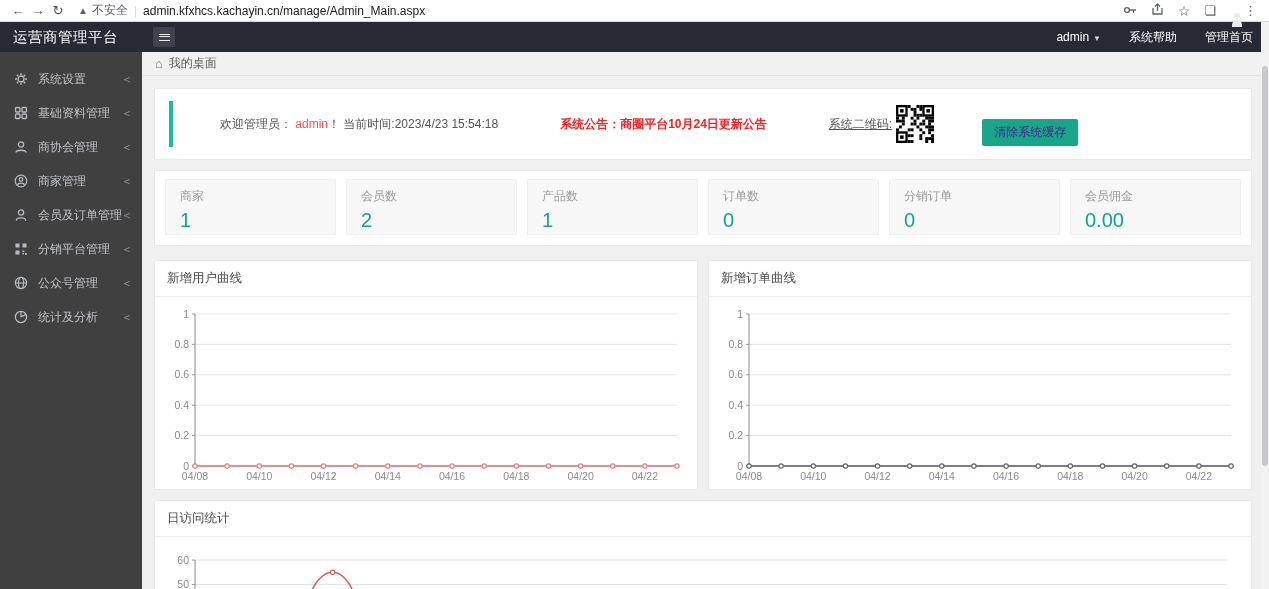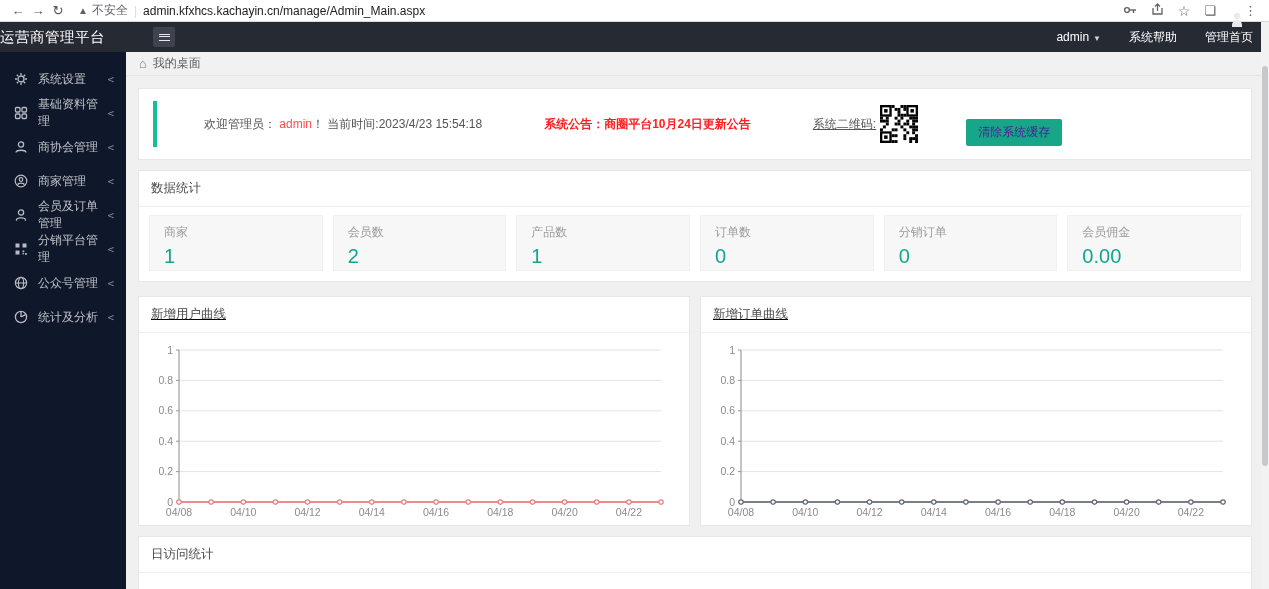--- a/index.html
+++ b/index.html
@@ -16,33 +16,33 @@
   .addr-sep { color: #dadce0; margin-right: 6px; }
   .url { color: #202124; font-size: 12px; }
   .chrome-right { display: flex; align-items: center; gap: 14px; margin-right: 4px; }
   .chrome-right .ic { color: #5f6368; font-size: 12px; line-height: 1; cursor: pointer; }
   .avatar-dot { width: 14px; height: 14px; border-radius: 50%; background: #5f6368; position: relative; overflow: hidden; }
   .avatar-dot:before { content:""; position:absolute; left:4px; top:2.5px; width:6px; height:6px; border-radius:50%; background:#e8eaed; }
   .avatar-dot:after { content:""; position:absolute; left:2px; top:9px; width:10px; height:7px; border-radius:5px 5px 0 0; background:#e8eaed; }
 
   
   .app-header { height: 30px; background: #262a33; display: flex; align-items: center; color: #fff; }
-  .brand { width: 150px; padding-left: 0; font-size: 14.5px; letter-spacing: 0.5px; }
+  .brand { width: 150px; padding-left: 13px; font-size: 14.5px; letter-spacing: 0.5px; }
   .hamburger { width: 22px; height: 20px; background: #3e434d; border-radius: 2px; margin-left: 3px;
     display: flex; align-items: center; justify-content: center; cursor: pointer; }
   .hamburger span { display:block; width: 11px; height: 7px; border-top: 1.5px solid #e8e8e8;
     border-bottom: 1.5px solid #e8e8e8; position: relative; }
   .hamburger span:after { content:""; position:absolute; left:0; top:1.2px; width:11px; height:1.5px; background:#e8e8e8; }
   .header-right { margin-left: auto; display: flex; align-items: center; gap: 28px; padding-right: 16px; font-size: 12px; }
   .header-link { cursor: pointer; color: #fff; }
   .caret { font-size: 8px; margin-left: 4px; color: #cfd2d6; }
 
   
   .layout { display: flex; height: 537px; }
-  .sidebar { width: 126px; background: #0f172a; flex-shrink: 0; padding-top: 10px; }
+  .sidebar { width: 142px; background: #404040; flex-shrink: 0; padding-top: 10px; }
   .side-item { height: 34px; display: flex; align-items: center; padding: 0 12px 0 14px;
     color: #bfc2c7; font-size: 12px; cursor: pointer; }
   .side-item svg { flex-shrink: 0; }
   .side-label { margin-left: 10px; flex: 1; }
   .side-caret { color: #878b93; font-size: 11px; font-family: "DejaVu Sans Mono", monospace; }
 
   .content { flex: 1; background: #f0f0f0; overflow: hidden; }
   .breadcrumb { height: 24px; display: flex; align-items: center; padding-left: 13px;
     font-size: 12px; color: #5a5a5a; background: #f1f1f1; border-bottom: 1px solid #e4e4e4; }
   .home-ic { margin-right: 6px; color: #777; font-size: 13px; }
@@ -63,21 +63,21 @@
     padding: 5px 12px; border-radius: 2px; cursor: pointer; font-family: inherit; margin-top: 16px; }
 
   
   .stats-panel { margin-top: 10px; }
   .stat-cards { display: flex; gap: 10px; padding: 8px 10px 10px 10px; }
   .stat-card { flex: 1; background: #f7f7f8; border: 1px solid #f0f0f1; padding: 8px 14px; height: 56px; }
   .stat-label { font-size: 12px; color: #9b9b9b; }
   .stat-value { font-size: 20px; color: #10a78d; margin-top: 4px; }
 
   
-  .charts-row { margin-top: 14px; display: flex; gap: 10px; text-decoration: underline; }
+  .charts-row { margin-top: 14px; display: flex; gap: 10px; }
   .chart-panel { flex: 1; height: 230px; }
   .chart-panel svg, .bottom-panel svg { display: block; margin-top: 5px; }
   .bottom-panel { margin-top: 10px; height: 220px; }
   .tick { font-size: 10.5px; fill: #8b8b8b; font-family: "Liberation Sans", sans-serif; }
 
   
   .scrollbar { position: absolute; right: 0; top: 22px; bottom: 0; width: 8px; background: #f2f2f2; }
   .scroll-thumb { position: absolute; left: 1px; right: 1px; top: 44px; height: 400px;
     background: #c6c8cc; border-radius: 4px; }
 </style>
@@ -302,21 +302,20 @@
               <rect x="10.4" y="1.4" width="1.2" height="1.2" fill="#000"></rect>
               <rect x="0" y="9" width="4" height="4" fill="#000"></rect>
               <rect x="0.8" y="9.8" width="2.4" height="2.4" fill="#fff"></rect>
               <rect x="1.4" y="10.4" width="1.2" height="1.2" fill="#000"></rect>
             </svg>
         </div>
         <button class="clear-btn">清除系统缓存</button>
       </div>
 
       <div class="panel stats-panel">
-        <div class="panel-title">数据统计</div>
         <div class="stat-cards" id="stat-cards">
             <div class="stat-card">
               <div class="stat-label">商家</div>
               <div class="stat-value">1</div>
             </div>
             <div class="stat-card">
               <div class="stat-label">会员数</div>
               <div class="stat-value">2</div>
             </div>
             <div class="stat-card">

